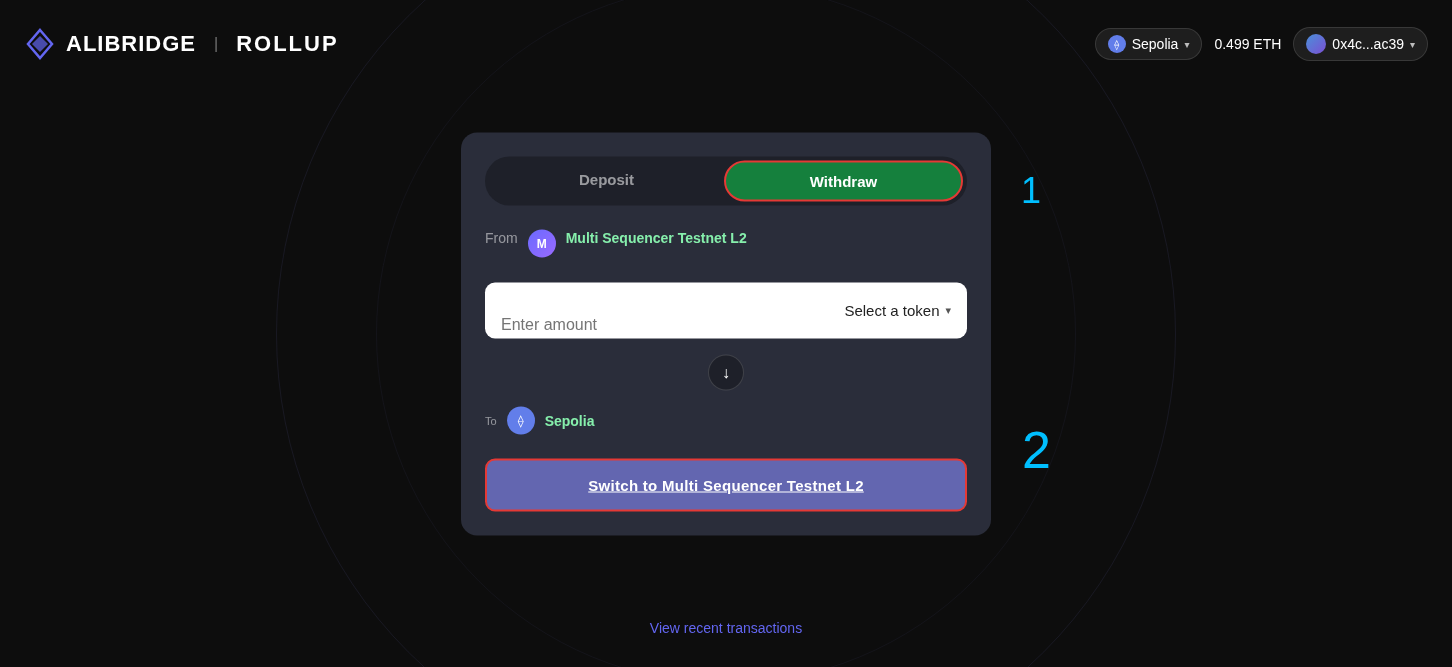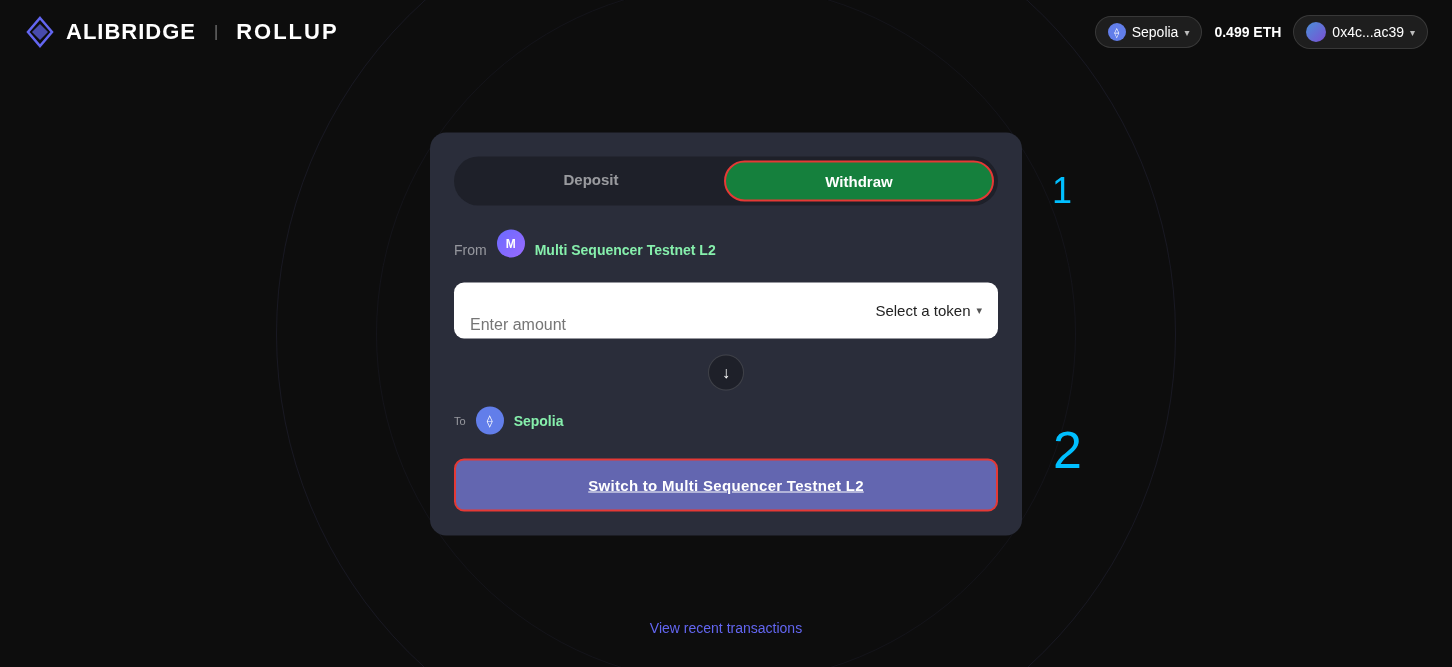--- a/index.html
+++ b/index.html
@@ -33,21 +33,21 @@
       width: 700px;
       height: 700px;
       border-radius: 50%;
       border: 1px solid rgba(60, 60, 100, 0.15);
       pointer-events: none;
     }
 
     
     .header {
       position: absolute;
-      top: 0;
+      top: 12px;
       left: 0;
       right: 0;
       height: 64px;
       display: flex;
       align-items: center;
       justify-content: space-between;
       padding: 0 24px;
       z-index: 10;
     }
 
@@ -114,21 +114,21 @@
     }
 
     .chevron-down {
       font-size: 10px;
       opacity: 0.7;
     }
 
     .balance-text {
       color: #fff;
       font-size: 14px;
-      font-weight: 700;
+      font-weight: 400;
     }
 
     .wallet-badge {
       display: flex;
       align-items: center;
       gap: 6px;
       background: rgba(255,255,255,0.07);
       border: 1px solid rgba(255,255,255,0.12);
       border-radius: 20px;
       padding: 6px 12px;
@@ -152,21 +152,21 @@
       transform: translate(-50%, -50%);
       display: flex;
       align-items: flex-start;
       gap: 0;
     }
 
     .card {
       background: #2a2d3a;
       border-radius: 16px;
       padding: 24px;
-      width: 592px;
+      width: 530px;
       position: relative;
     }
 
     
     .tabs {
       display: flex;
       background: #1e2029;
       border-radius: 30px;
       padding: 4px;
       margin-bottom: 24px;
@@ -191,21 +191,21 @@
     .tab-withdraw {
       color: #fff;
       background: #15803d;
       border: 2px solid #e53935;
       border-radius: 24px;
     }
 
     
     .from-row {
       display: flex;
-      align-items: flex-end;
+      align-items: flex-start;
       gap: 10px;
       margin-bottom: 25px;
     }
 
     .from-label {
       color: rgba(255,255,255,0.5);
       font-size: 14px;
     }
 
     .network-logo {

